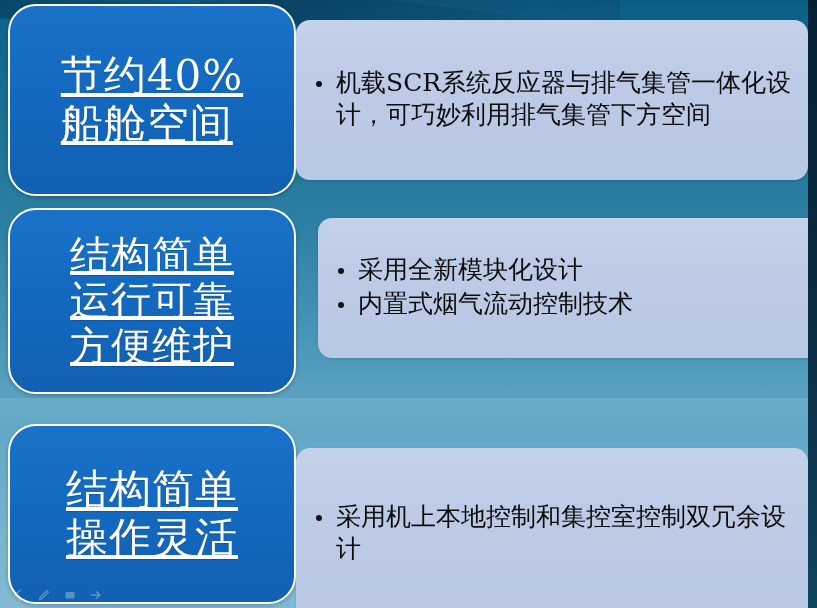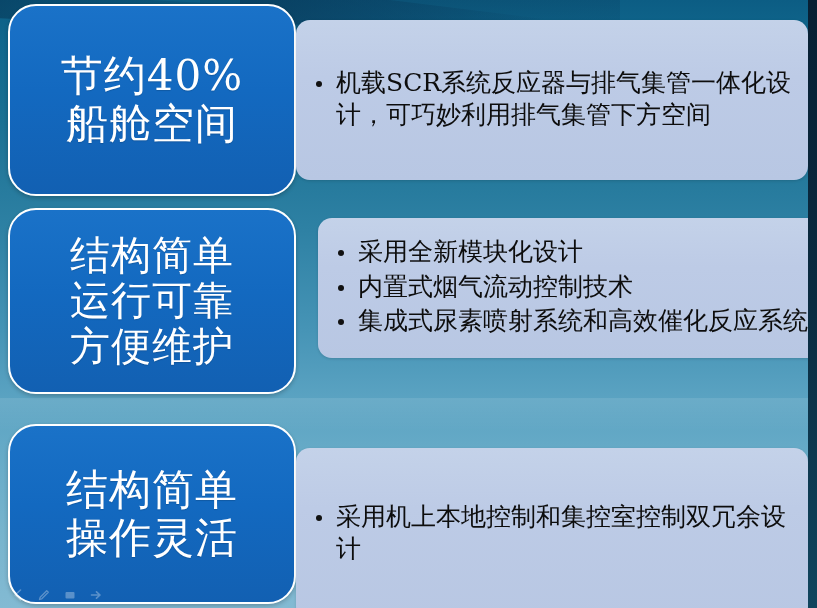--- a/index.html
+++ b/index.html
@@ -112,24 +112,25 @@
     display: flex;
     align-items: center;
     justify-content: center;
     box-shadow: 0 2px 4px rgba(0,0,0,0.22);
   }
   .label-text {
     color: #ffffff;
     font-family: "DejaVu Serif", "Liberation Serif", serif;
     font-size: 42px;
     line-height: 1.14;
-    text-align: center;
+    text-align: left;
     letter-spacing: 1px;
     white-space: pre-line;
     text-shadow: 0 1px 1px rgba(0,0,0,0.15);
+    text-decoration: underline;
   }
   .row-2 .label-text { font-size: 40px; }
 
   
   .content-panel {
     position: absolute;
     left: 296px;
     top: 18px;
     width: 512px;
     height: calc(100% - 36px);
@@ -233,21 +234,20 @@
   <div class="row row-2">
     <div class="label-box">
       <div class="label-text">结构简单
 运行可靠
 方便维护</div>
     </div>
     <div class="content-panel">
       <ul class="bullets">
         <li>采用全新模块化设计</li>
         <li>内置式烟气流动控制技术</li>
-        <li>集成式尿素喷射系统和高效催化反应系统</li>
       </ul>
     </div>
   </div>
 
   <div class="row row-3">
     <div class="label-box">
       <div class="label-text">结构简单
 操作灵活</div>
     </div>
     <div class="content-panel">

